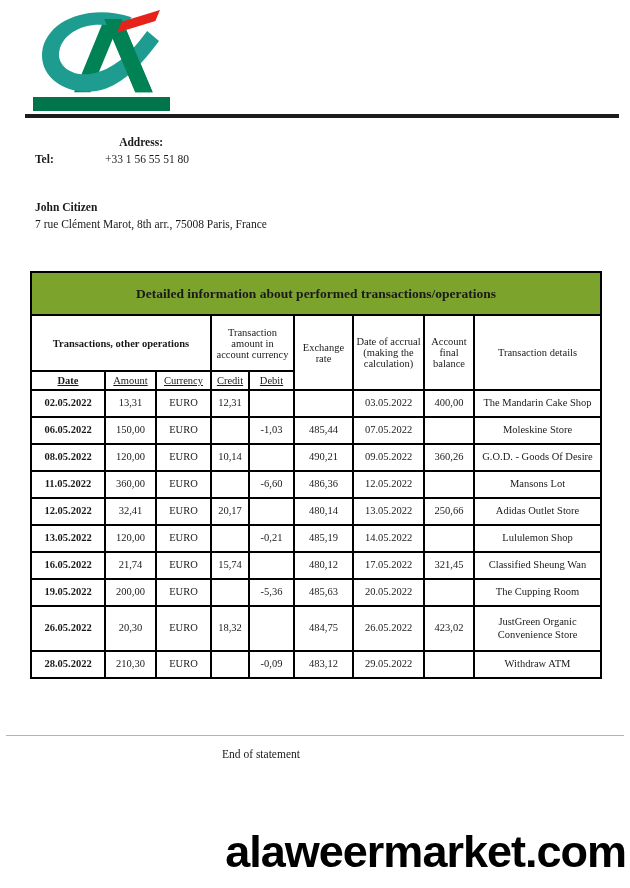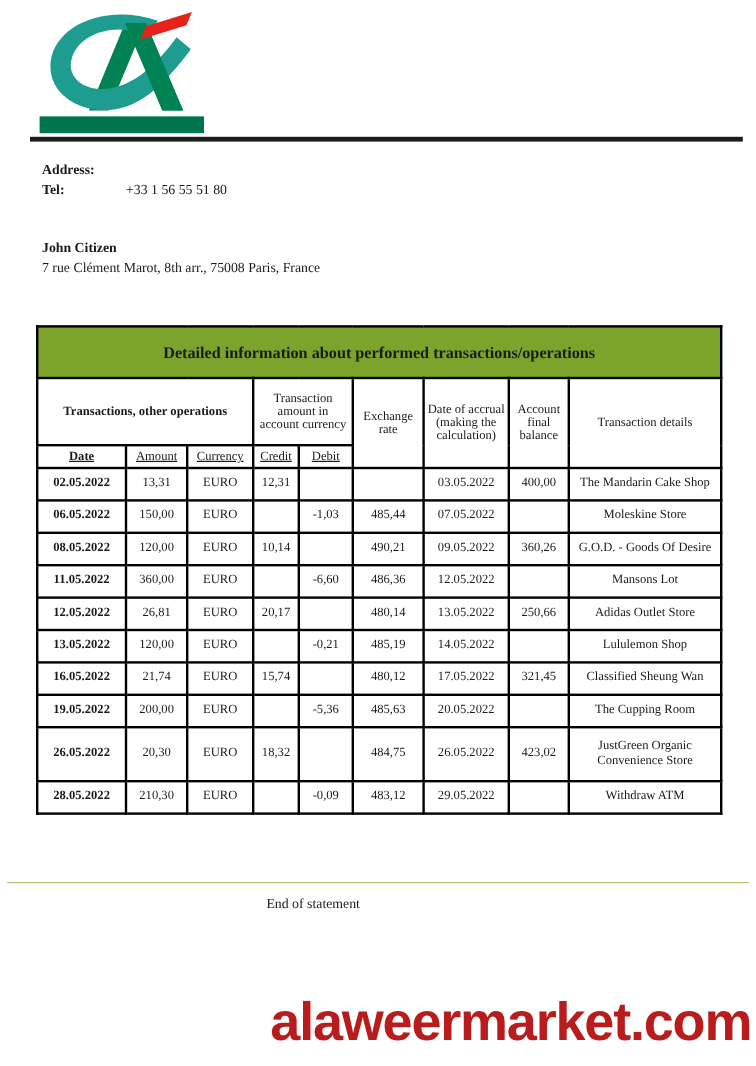--- a/index.html
+++ b/index.html
@@ -9,21 +9,21 @@
     background: #ffffff;
     font-family: "Liberation Serif", serif;
     color: #1a1a1a;
     overflow: hidden;
   }
   .logo-wrap { position:absolute; top:8px; left:33px; width:137px; }
   .logo-underline { position:absolute; top:97px; left:33px; width:137px; height:14px; background:#00744B; }
   .black-rule { position:absolute; top:114px; left:25px; width:594px; height:4px; background:#1c1c1c; }
 
   .contact { position:absolute; top:134px; left:35px; font-size:11.5px; line-height:16.5px; }
-  .contact .row { display:flex; }
+  .contact .row { display:flex;justify-content:flex-end; }
   .contact .lbl { font-weight:bold; width:70px; }
 
   .recipient { position:absolute; top:199px; left:35px; font-size:11.5px; line-height:16.5px; }
   .recipient .name { font-weight:bold; }
 
   .table-wrap { position:absolute; top:271px; left:30px; }
   table { border-collapse:collapse; width:570px; table-layout:fixed; }
   th, td { border:2px solid #000; text-align:center; vertical-align:middle; font-size:10.5px; padding:3px 2px; font-weight:normal; }
   th.title-cell { background:#7CA42C; font-weight:bold; font-size:13.5px; height:43px; padding:6px 4px; }
   tr.group-row th { height:56px; }
@@ -157,21 +157,21 @@
           <td>EURO</td>
           <td></td>
           <td>-6,60</td>
           <td>486,36</td>
           <td>12.05.2022</td>
           <td></td>
           <td class="c-details">Mansons Lot</td>
         </tr>
         <tr>
           <td class="b">12.05.2022</td>
-          <td>26,81</td>
+          <td>32,41</td>
           <td>EURO</td>
           <td>20,17</td>
           <td></td>
           <td>480,14</td>
           <td>13.05.2022</td>
           <td>250,66</td>
           <td class="c-details">Adidas Outlet Store</td>
         </tr>
         <tr>
           <td class="b">13.05.2022</td>
@@ -228,13 +228,13 @@
           <td></td>
           <td class="c-details">Withdraw ATM</td>
         </tr>
       </tbody>
   </table>
 </div>
 
 <div class="footer-line"></div>
 <div class="end-text">End of statement</div>
 
-<div class="watermark" style="color: #b91c1c;">alaweermarket.com</div>
+<div class="watermark" style="color: #000000;">alaweermarket.com</div>
 
 </body></html>

